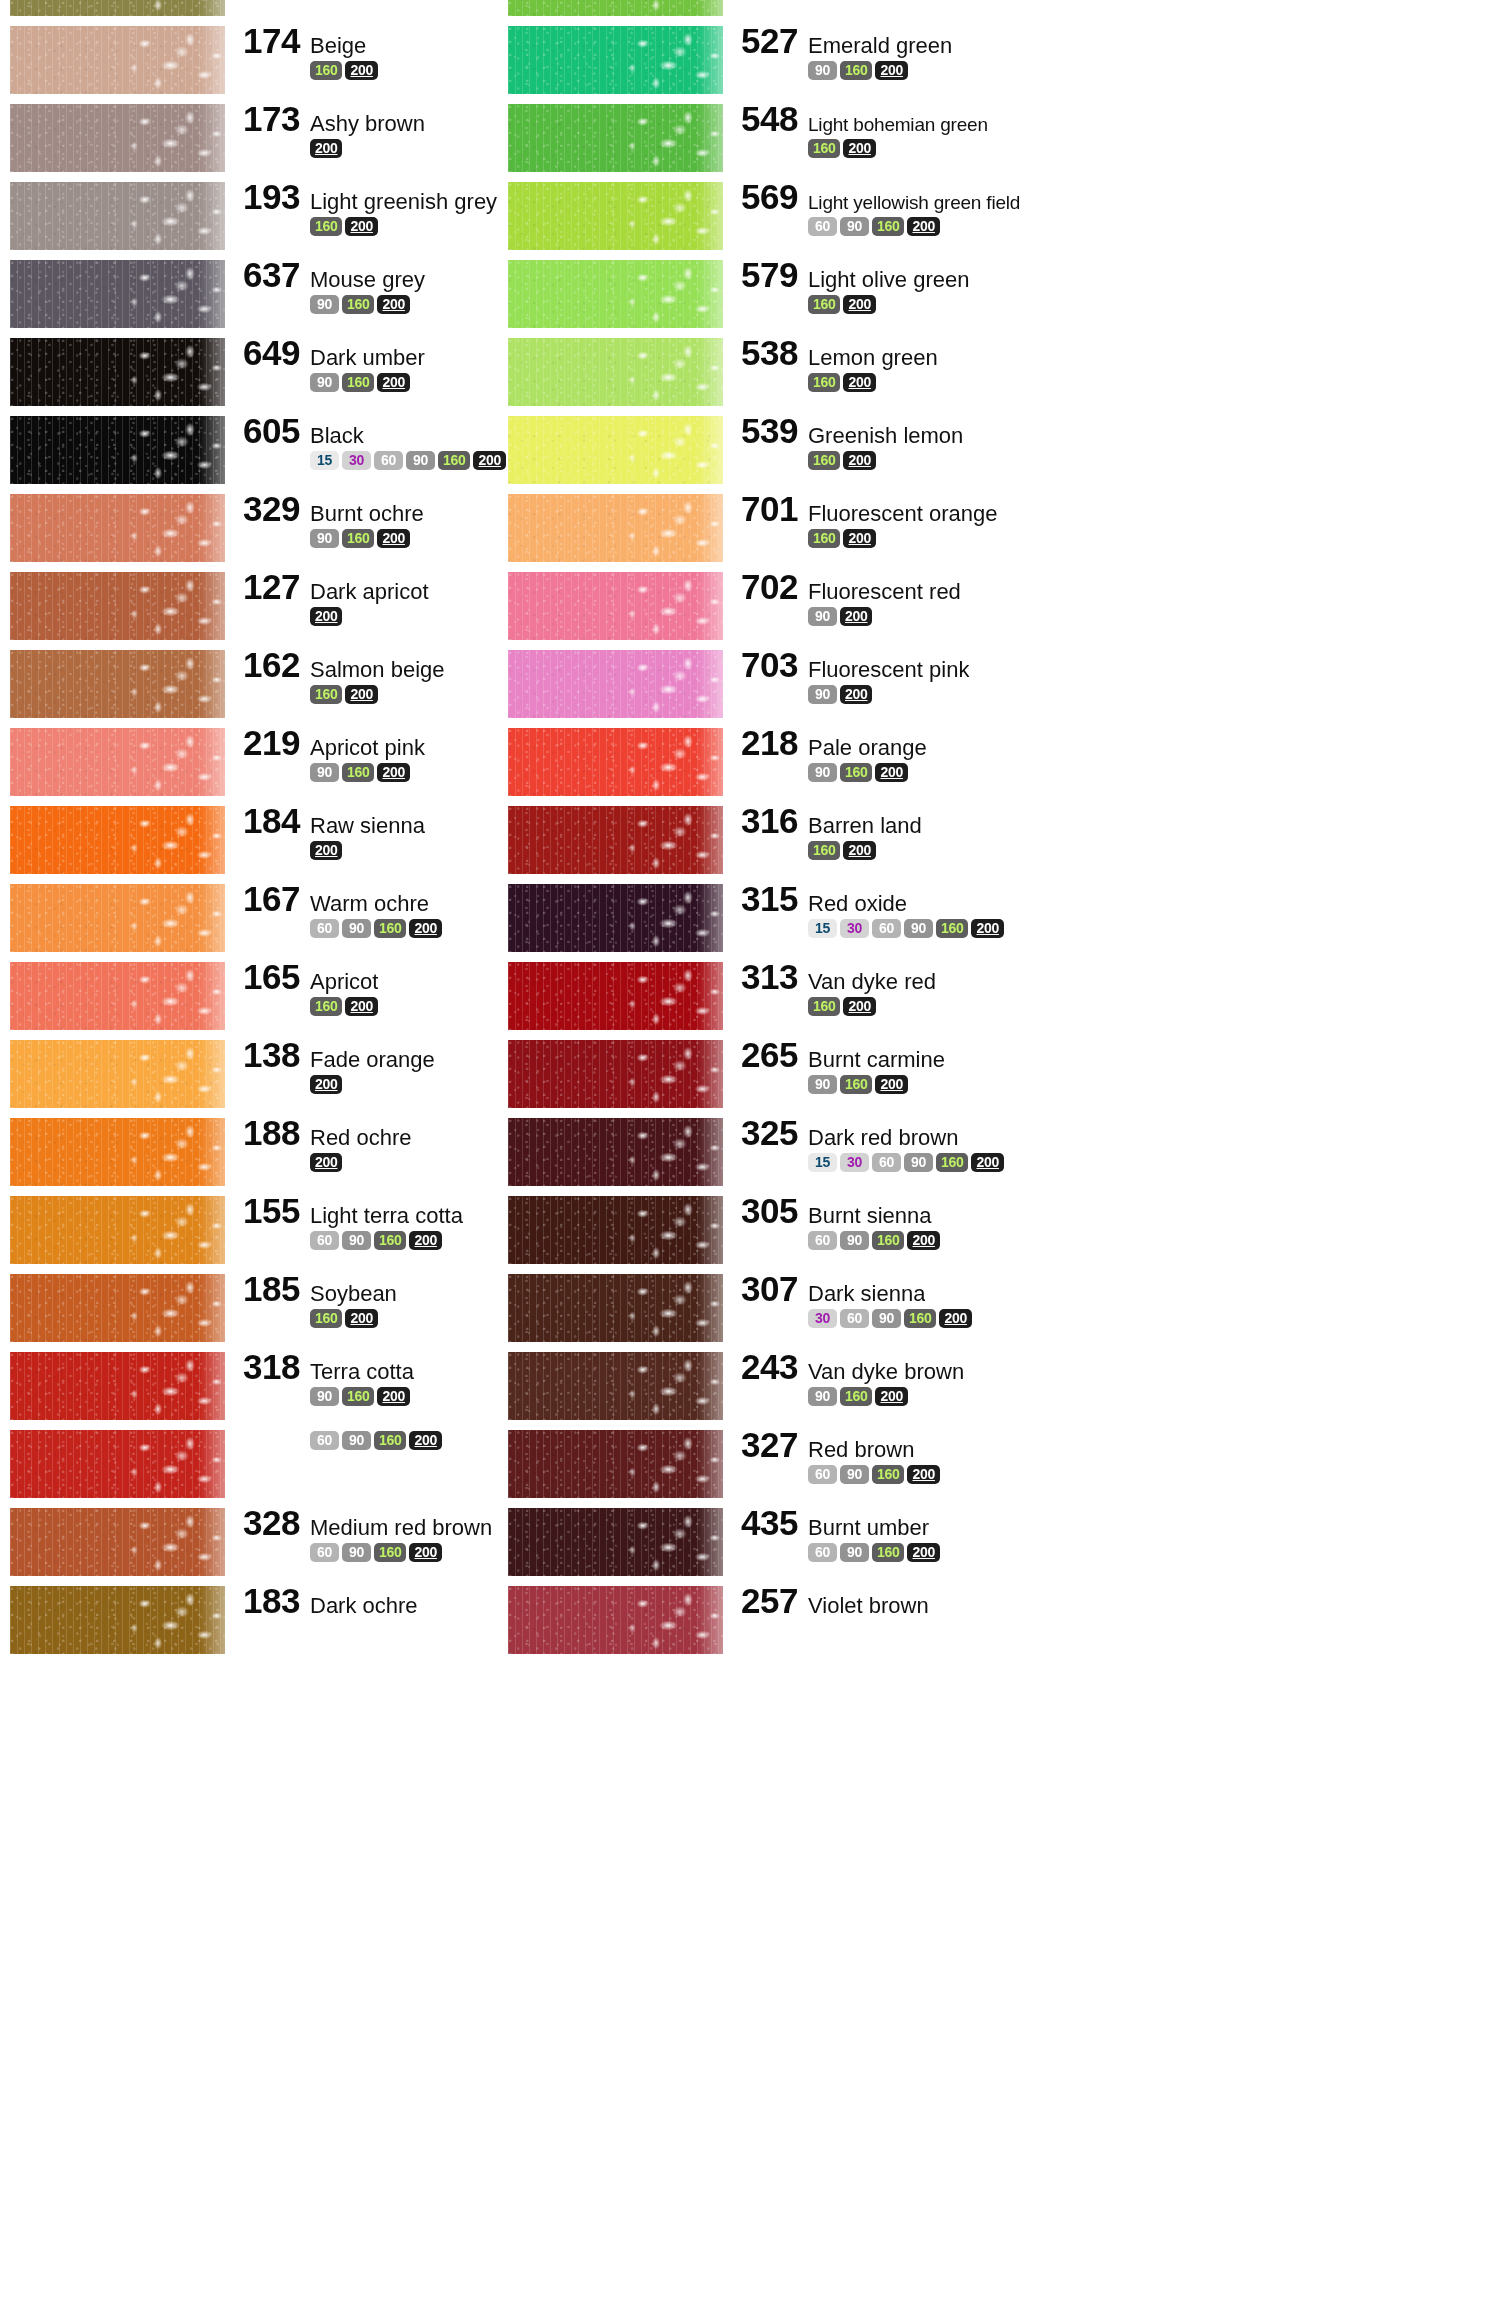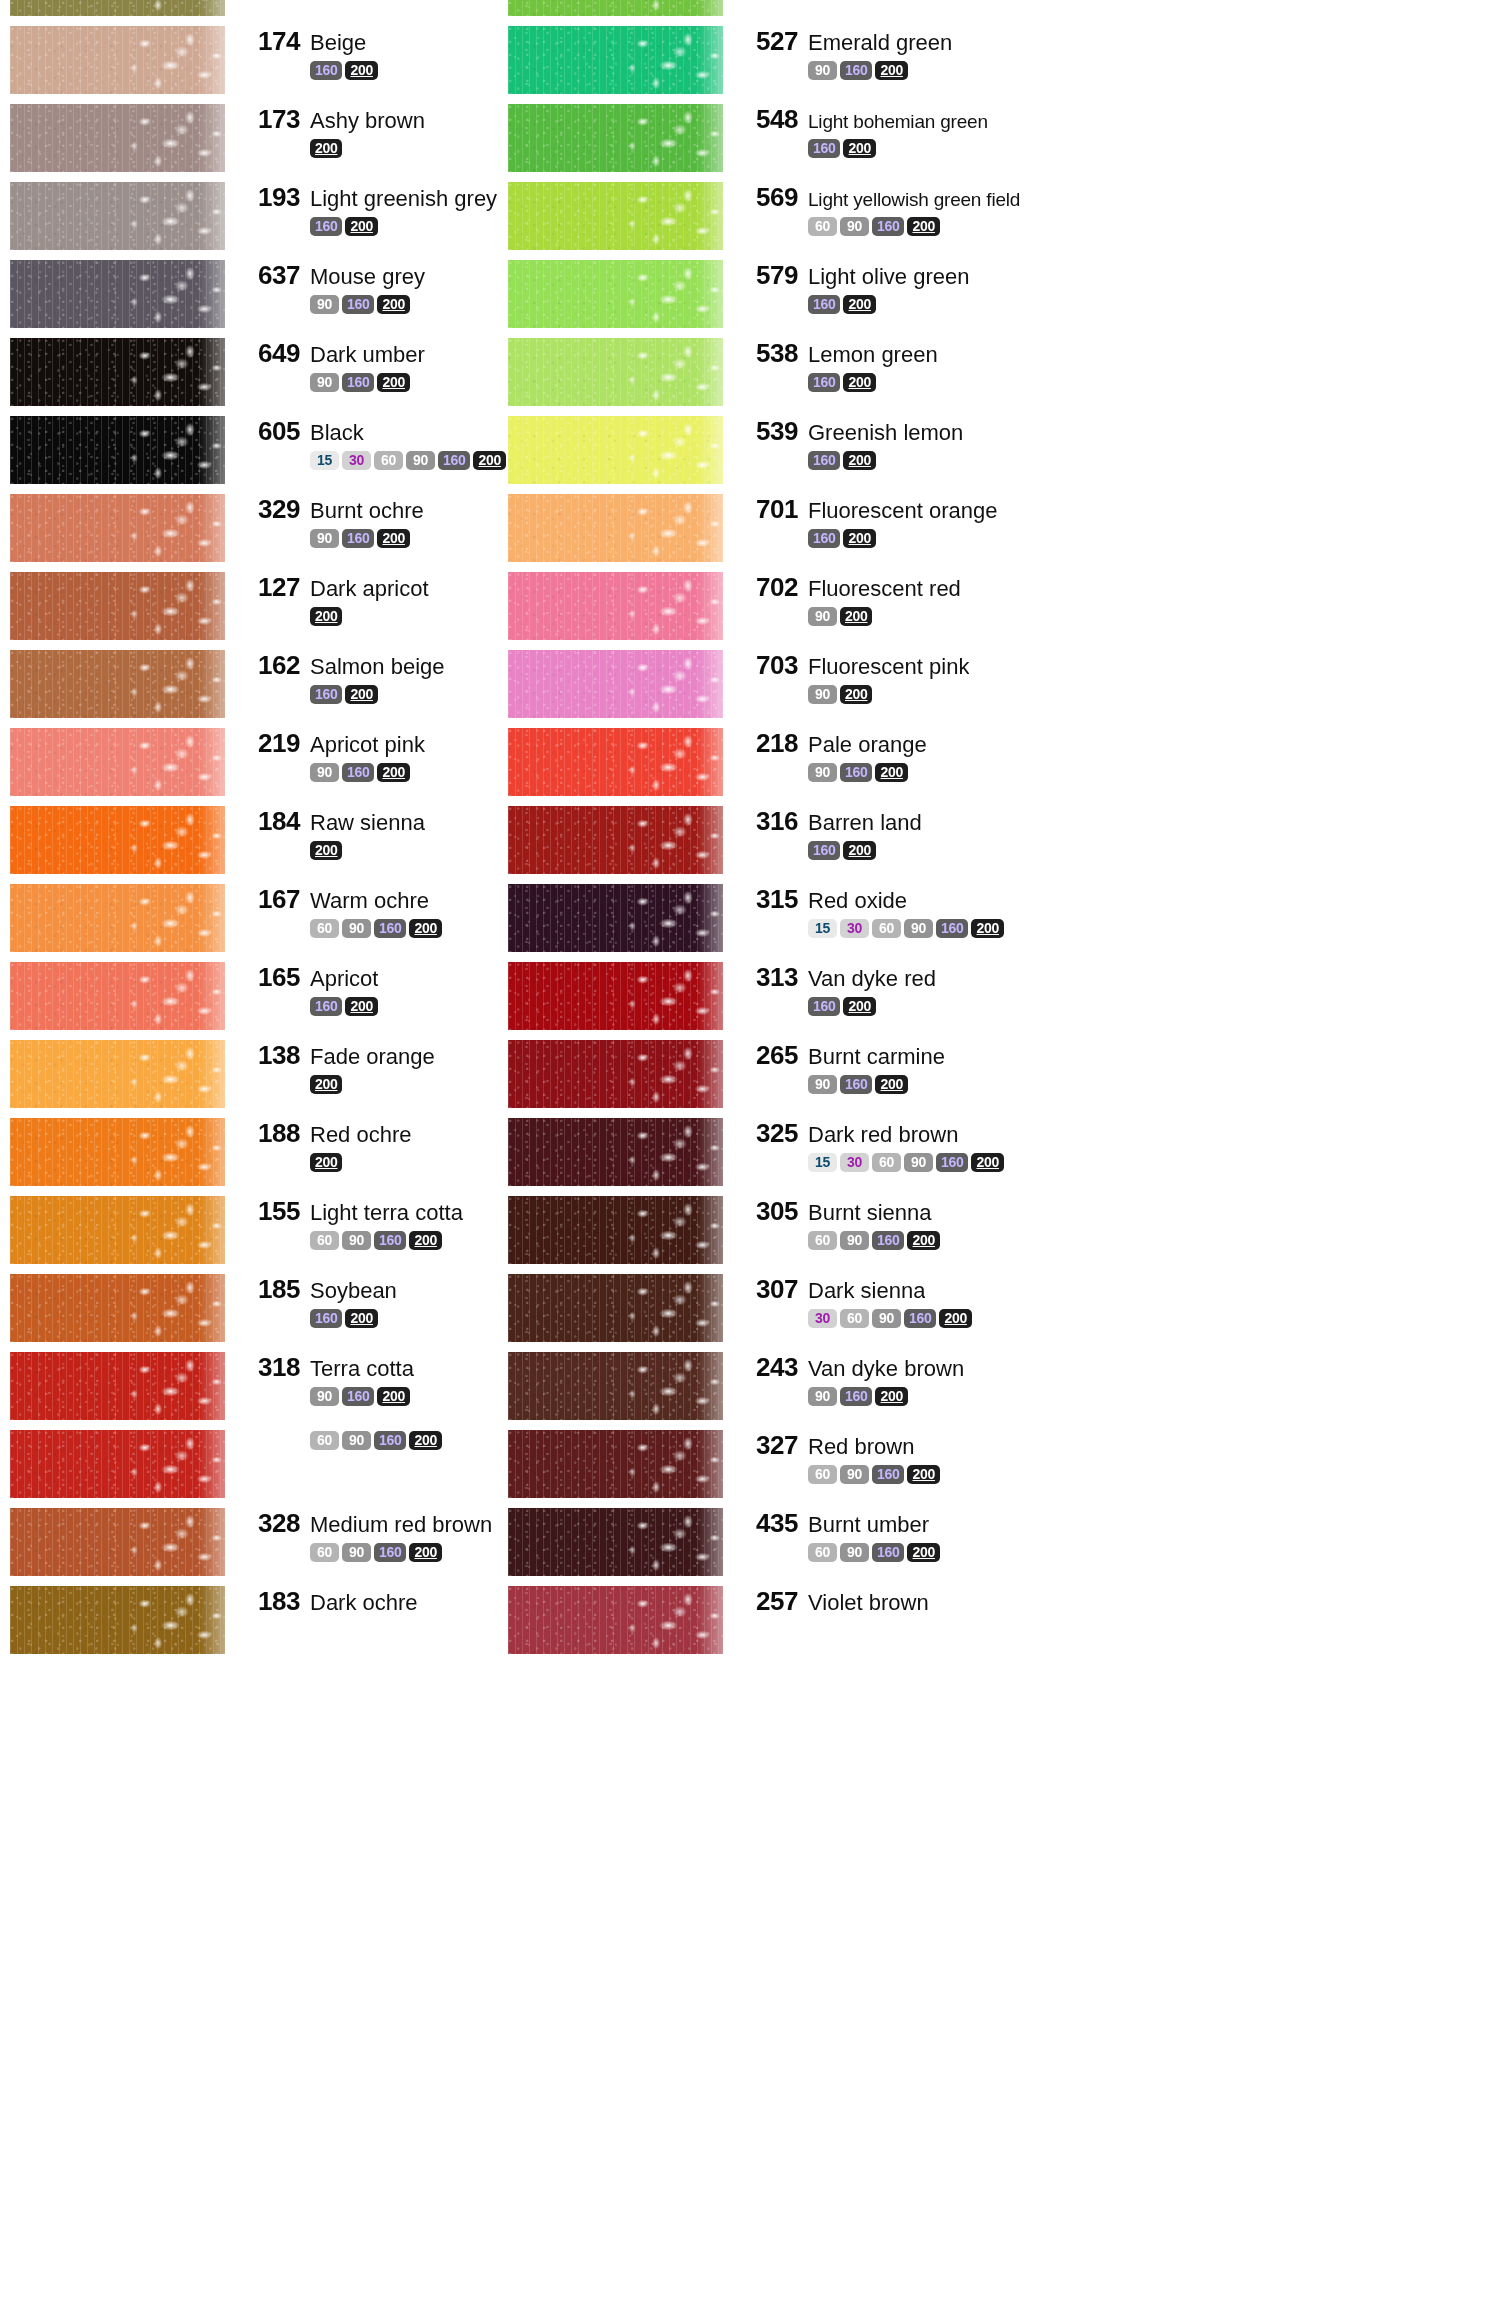--- a/index.html
+++ b/index.html
@@ -103,21 +103,21 @@
     top:-2px;
     width:505px;
   }
   .headline{
     display:flex;
     align-items:baseline;
     gap:10px;
     height:34px;
   }
   .code{
-    font-size:26px;
+    font-size:35px;
     font-weight:700;
     color:#0d0d0d;
     letter-spacing:-.5px;
     min-width:62px;
     text-align:right;
     line-height:34px;
   }
   .cname{
     font-size:22px;
     font-weight:400;
@@ -144,21 +144,21 @@
     font-size:14px;
     font-weight:700;
     text-align:center;
     line-height:16px;
     letter-spacing:-.3px;
   }
   .pill.w15 { background:#e9e9e9; color:#0c4a6e; }
   .pill.w30 { background:#d2d2d2; color:#a21caf; }
   .pill.w60 { background:#b4b4b4; color:#ffffff; }
   .pill.w90 { background:#939393; color:#ffffff; }
-  .pill.w160{ background:#5d5d5d; color:#c4b5fd; }
+  .pill.w160{ background:#5d5d5d; color:#bef264; }
   .pill.w200{ background:#1d1d1d; color:#ffffff;text-decoration:underline; }
 </style>
 </head>
 <body>
 
 <div id="chart">
   <div class="column col-left">
       <div class="row">
         <div class="swatch">
           <div class="base" style="background: rgb(138, 132, 70);"></div>

